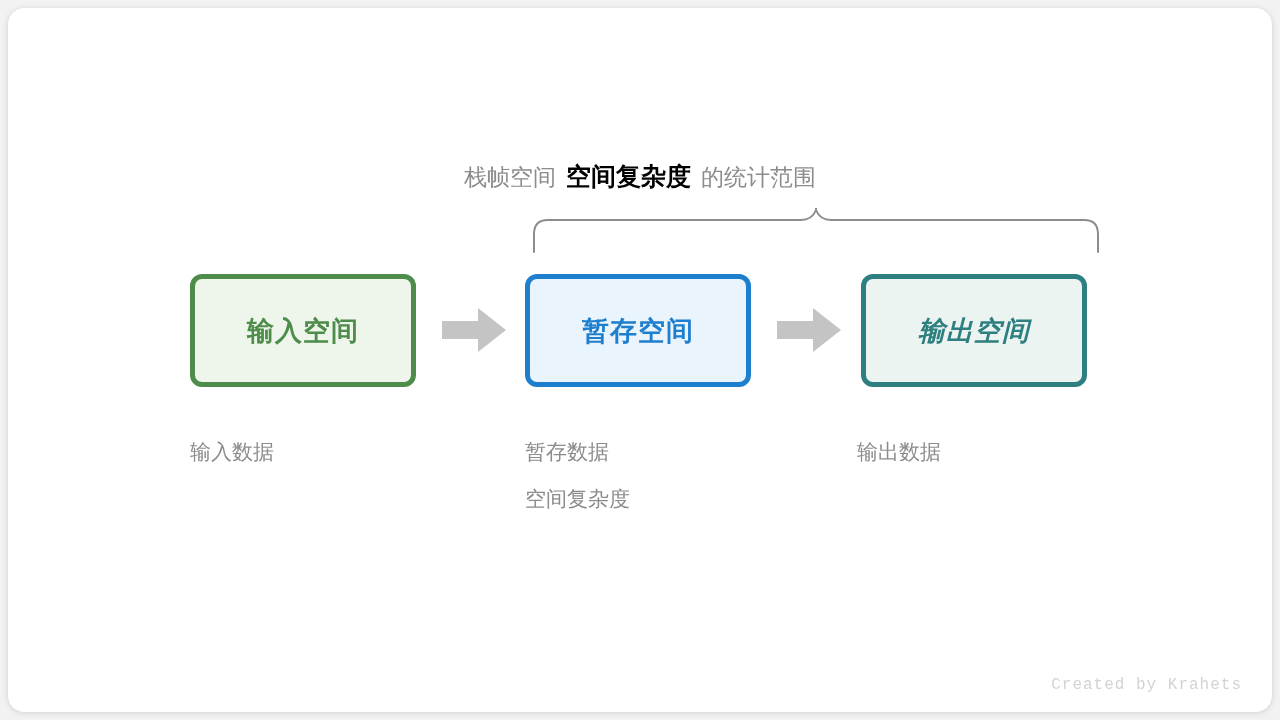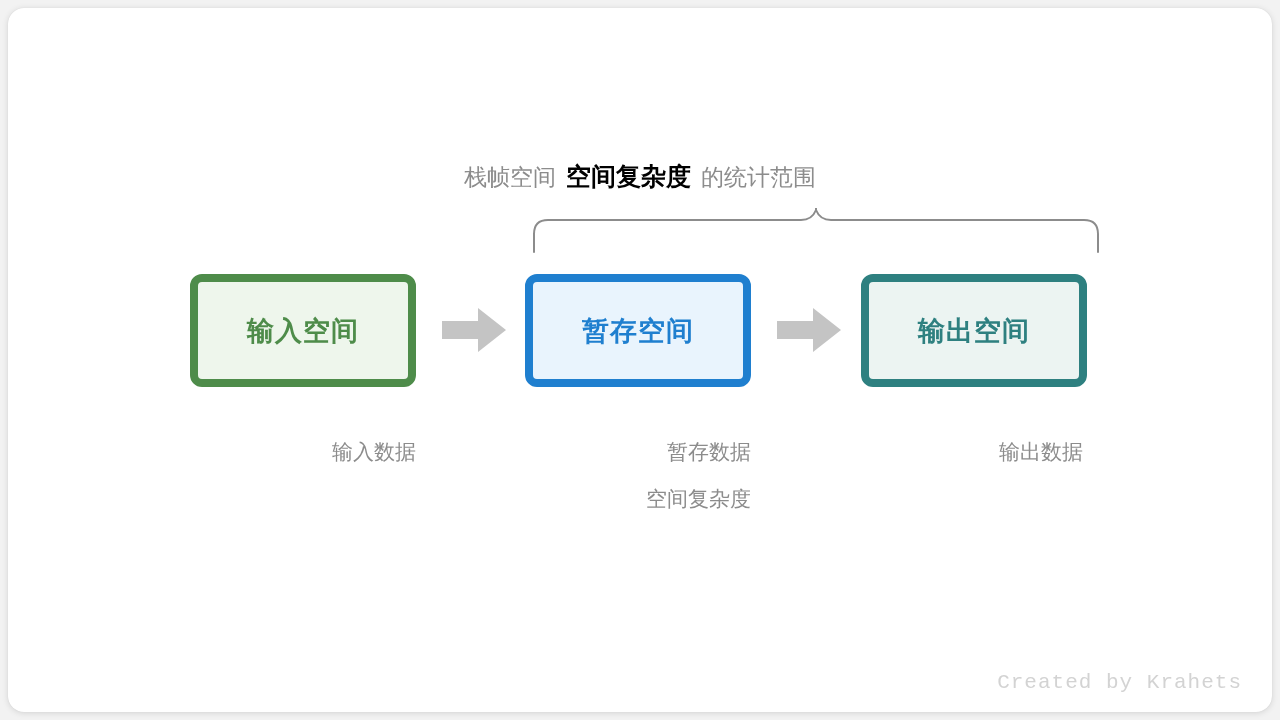--- a/index.html
+++ b/index.html
@@ -64,32 +64,32 @@
     top: 266px;
     width: 1264px;
     height: 116px;
   }
   .box {
     position: absolute;
     top: 0;
     width: 226px;
     height: 113px;
     border-radius: 12px;
-    border: 8px solid #22c55e;
+    border: 5px solid #22c55e;
     box-sizing: border-box;
     display: flex;
     align-items: center;
     justify-content: center;
     font-size: 27px;
     font-weight: bold;
     letter-spacing: 1px;
   }
   .box.input   { left: 182px; background: #eef6ec; border-color: #4e8c4a; color: #4e8c4a; }
   .box.temp    { left: 517px; background: #e9f4fd; border-color: #1f7fcf; color: #1f7fcf; }
-  .box.output  { left: 853px; background: #ecf4f2; border-color: #2e8080; color: #2e8080; }
+  .box.output  { left: 853px; background: #ecf4f2; border-color: #2e8080; color: #2e8080; font-style: italic; }
 
   
   .arrow {
     position: absolute;
     top: 34px;
     width: 64px;
     height: 44px;
   }
   .arrow.a1 { left: 434px; }
   .arrow.a2 { left: 769px; }
@@ -98,40 +98,40 @@
   .labels {
     position: absolute;
     top: 420px;
     width: 1264px;
     height: 150px;
   }
   .label-col {
     position: absolute;
     top: 0;
     width: 226px;
-    text-align: right;
+    text-align: left;
     color: #8c8c8c;
     font-size: 21px;
   }
   .label-col.c1 { left: 182px; }
   .label-col.c2 { left: 517px; }
   .label-col.c3 { left: 849px; }
   .label-line {
     line-height: 47px;
     white-space: nowrap;
   }
 
   
   .watermark {
     position: absolute;
     right: 30px;
     bottom: 18px;
     color: #d3d3d3;
     font-family: "Liberation Mono", "DejaVu Sans Mono", monospace;
-    font-size: 21px;
+    font-size: 16px;
     letter-spacing: 1px;
   }
 </style>
 </head>
 <body>
 
 <div class="card">
 
   <div class="caption">
     <span class="seg">栈帧空间</span><span class="seg strong">空间复杂度</span><span class="seg">的统计范围</span>

